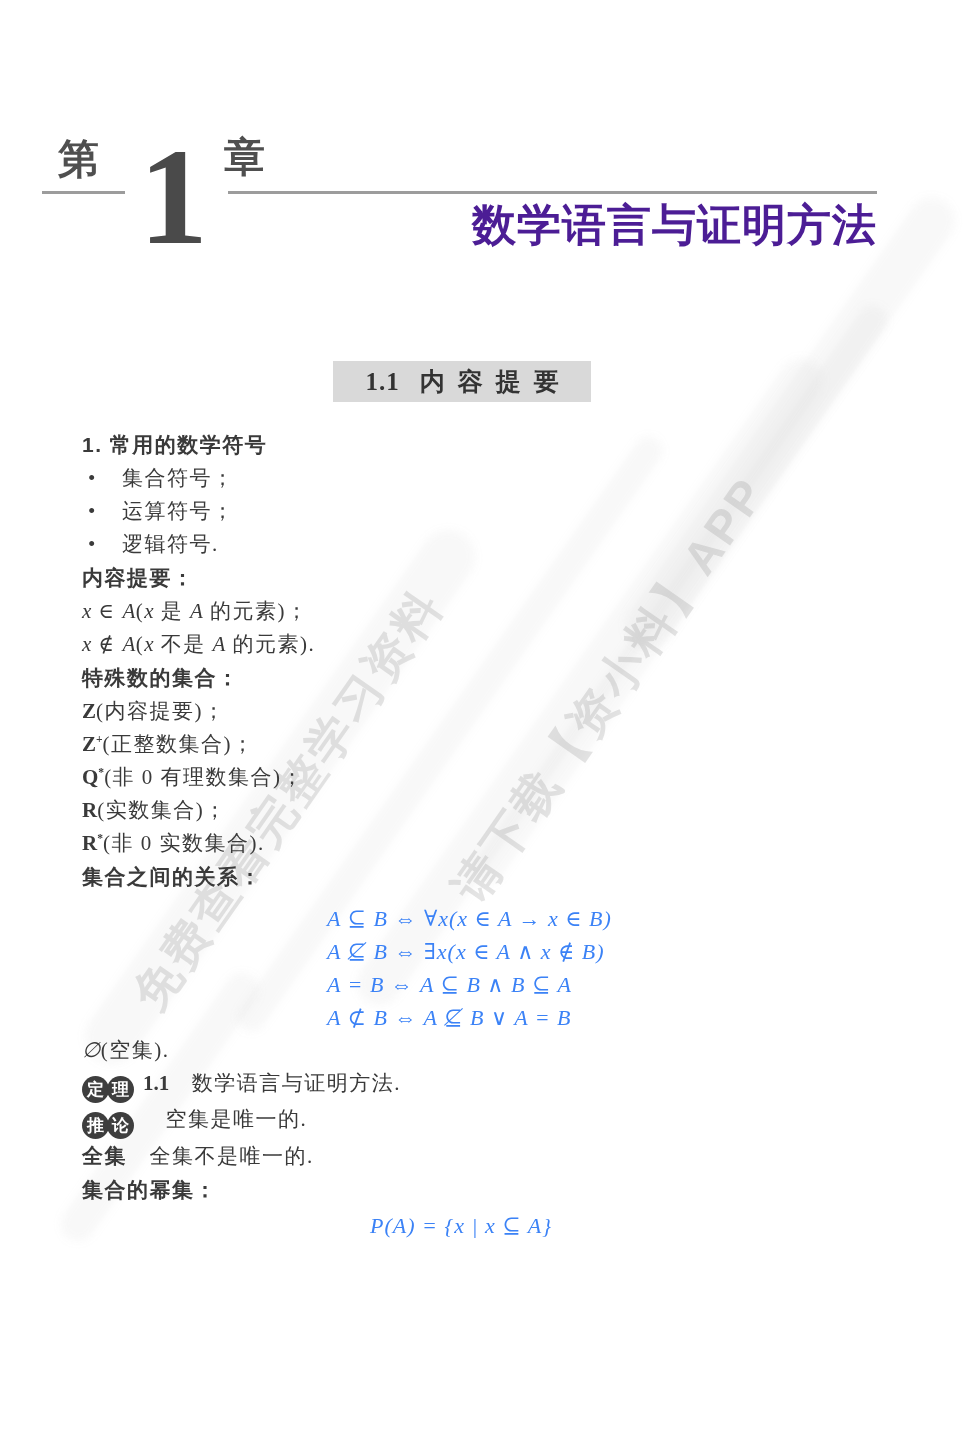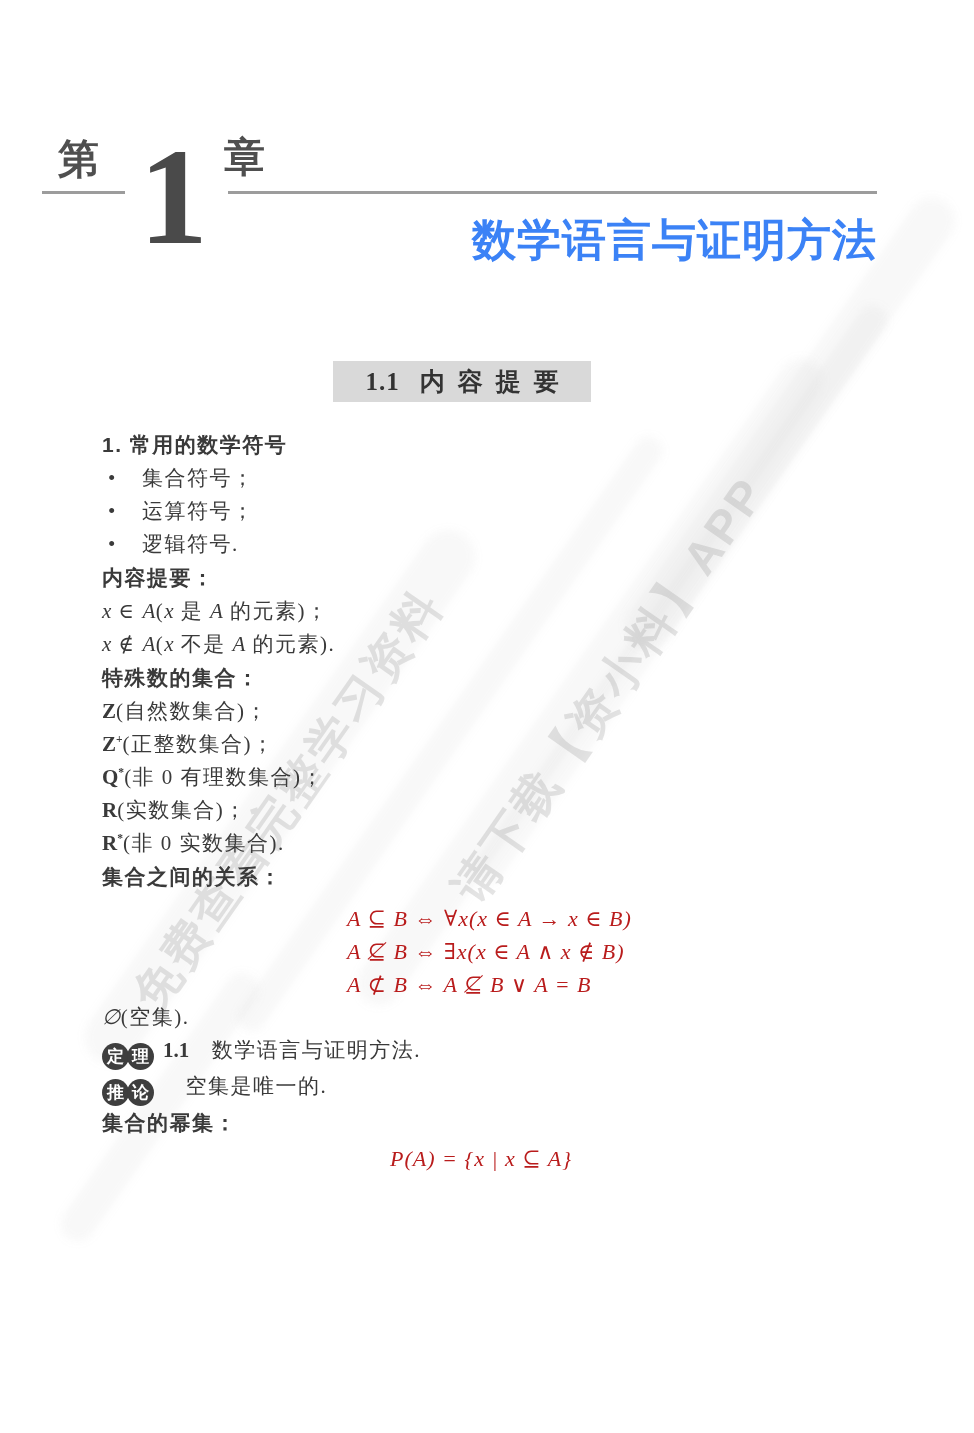--- a/index.html
+++ b/index.html
@@ -30,46 +30,46 @@
   .hdr-suffix{left:224px;top:137px;}
   .hdr-number{
     position:absolute;left:139px;top:143px;
     font-family:"Liberation Serif","DejaVu Serif",serif;
     font-weight:700;font-size:138px;line-height:0.78;color:#4a4a4a;
   }
   .rule{position:absolute;top:191px;height:3px;background:#9c9c9c;}
   .rule-left{left:42px;width:83px;}
   .rule-right{left:228px;width:649px;}
   .hdr-title{
-    position:absolute;top:216px;right:97px;
+    position:absolute;top:201px;right:97px;
     font-family:"Liberation Sans","DejaVu Sans",sans-serif;
-    font-weight:700;font-size:44px;color:#3b82f6;letter-spacing:1px;line-height:1.1;
+    font-weight:700;font-size:44px;color:#4c1d95;letter-spacing:1px;line-height:1.1;
   }
   
   .section-box{
     position:absolute;left:333px;top:361px;width:258px;height:41px;
     background:#d9d9d9;display:flex;align-items:center;justify-content:center;
     font-weight:700;color:#333333;font-size:25px;
   }
   .section-box .num{font-family:"Liberation Serif","DejaVu Serif",serif;margin-right:20px;letter-spacing:1px;}
   .section-box .ttl{font-family:"Liberation Sans","DejaVu Sans",sans-serif;letter-spacing:13px;margin-right:-13px;text-align:right;}
   
   .body-col{
     position:absolute;left:82px;top:428px;width:815px;
     font-size:21px;line-height:33px;letter-spacing:1.5px;color:#3a3a3a;
   }
-  .line{min-height:33px;margin-left:20px;}
+  .line{min-height:33px;}
   .line .b{font-family:"Liberation Sans","DejaVu Sans",sans-serif;font-weight:700;}
   .line .sf{font-family:"Liberation Serif","DejaVu Serif",serif;font-weight:700;letter-spacing:0;}
   .line .it{font-family:"Liberation Serif","DejaVu Serif",serif;font-style:italic;letter-spacing:0.5px;}
   .line .sup{vertical-align:super;font-size:0.55em;line-height:0;letter-spacing:0;}
   .line.bullet .dot{display:inline-block;width:40px;padding-left:6px;box-sizing:border-box;color:#3a3a3a;}
   .line.formula,.line.formula-p{
     font-family:"Liberation Serif","DejaVu Serif",serif;font-style:italic;
-    font-size:22px;letter-spacing:1px;color:#b91c1c;
+    font-size:22px;letter-spacing:1px;color:#3b82f6;
   }
   .line.formula{padding-left:245px;}
   .line.formula.first{margin-top:8px;}
   .line.formula-p{padding-left:288px;margin-top:2px;}
   .badge{display:inline-block;margin-right:9px;white-space:nowrap;}
   .badge-circle{
     display:inline-block;width:27px;height:27px;border-radius:50%;
     background:#3e3e3e;color:#ffffff;text-align:center;line-height:28px;
     font-size:17px;font-weight:700;letter-spacing:0;
     font-family:"Liberation Sans","DejaVu Sans",sans-serif;
@@ -107,27 +107,29 @@
 
 <div class="body-col">
     <div class="line numbered"><span class="b">1. 常用的数学符号</span></div>
     <div class="line bullet"><span class="dot">•</span><span>集合符号；</span></div>
     <div class="line bullet"><span class="dot">•</span><span>运算符号；</span></div>
     <div class="line bullet"><span class="dot">•</span><span>逻辑符号.</span></div>
     <div class="line label"><span class="b">内容提要：</span></div>
     <div class="line text"><span class="it">x</span><span> ∈ </span><span class="it">A</span><span>(</span><span class="it">x</span><span> 是 </span><span class="it">A</span><span> 的元素)；</span></div>
     <div class="line text"><span class="it">x</span><span> ∉ </span><span class="it">A</span><span>(</span><span class="it">x</span><span> 不是 </span><span class="it">A</span><span> 的元素).</span></div>
     <div class="line label"><span class="b">特殊数的集合：</span></div>
-    <div class="line text"><span class="sf">Z</span><span>(自然数集合)；</span></div>
+    <div class="line text"><span class="sf">Z</span><span>(内容提要)；</span></div>
     <div class="line text"><span class="sf">Z</span><span class="sf sup">+</span><span>(正整数集合)；</span></div>
     <div class="line text"><span class="sf">Q</span><span class="sf sup">*</span><span>(非 0 有理数集合)；</span></div>
     <div class="line text"><span class="sf">R</span><span>(实数集合)；</span></div>
     <div class="line text"><span class="sf">R</span><span class="sf sup">*</span><span>(非 0 实数集合).</span></div>
     <div class="line label"><span class="b">集合之间的关系：</span></div>
     <div class="line formula first"><span>A ⊆ B ⇔ ∀x(x ∈ A → x ∈ B)</span></div>
     <div class="line formula"><span>A ⊈ B ⇔ ∃x(x ∈ A ∧ x ∉ B)</span></div>
+    <div class="line formula"><span>A = B ⇔ A ⊆ B ∧ B ⊆ A</span></div>
     <div class="line formula"><span>A ⊄ B ⇔ A ⊈ B ∨ A = B</span></div>
     <div class="line text"><span class="it">∅</span><span>(空集).</span></div>
     <div class="line theorem"><span class="badge"><span class="badge-circle">定</span><span class="badge-circle">理</span></span><span class="sf">1.1</span><span>　数学语言与证明方法.</span></div>
     <div class="line theorem"><span class="badge"><span class="badge-circle">推</span><span class="badge-circle">论</span></span><span>　空集是唯一的.</span></div>
+    <div class="line text"><span class="b">全集</span><span>　全集不是唯一的.</span></div>
     <div class="line label"><span class="b">集合的幂集：</span></div>
     <div class="line formula-p"><span>P(A) = {x | x ⊆ A}</span></div>
   </div>
 
 </body></html>

